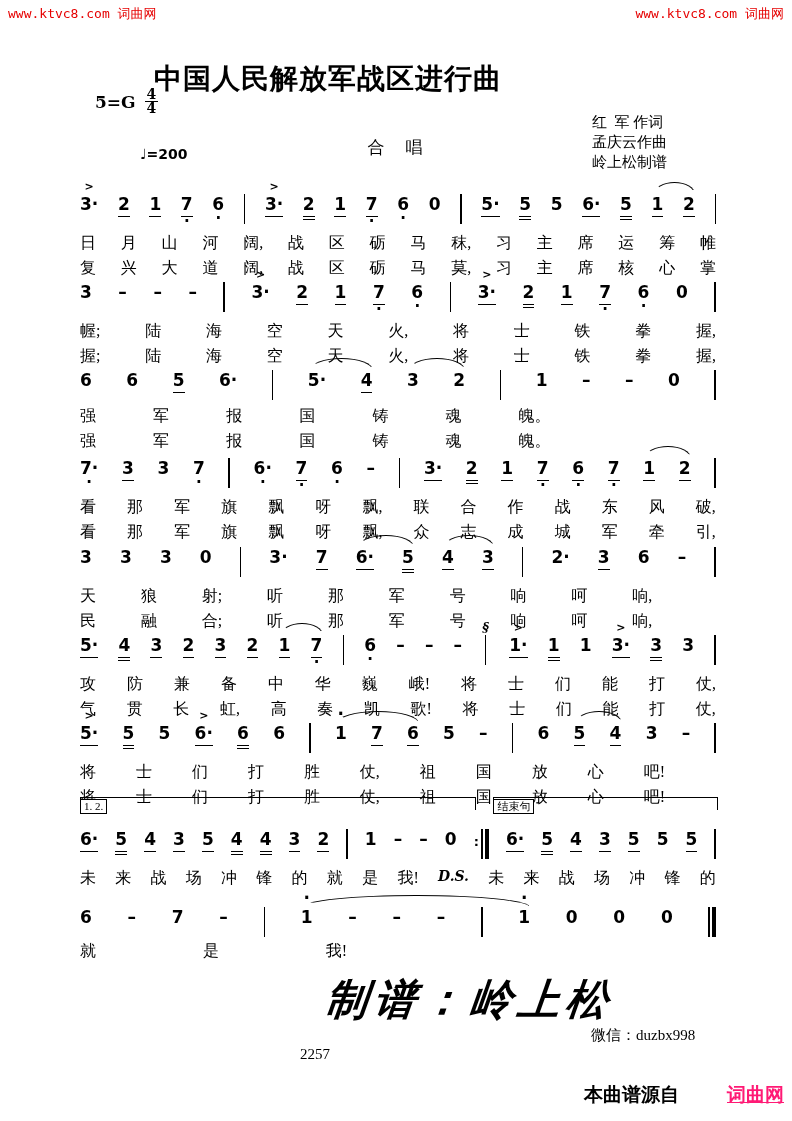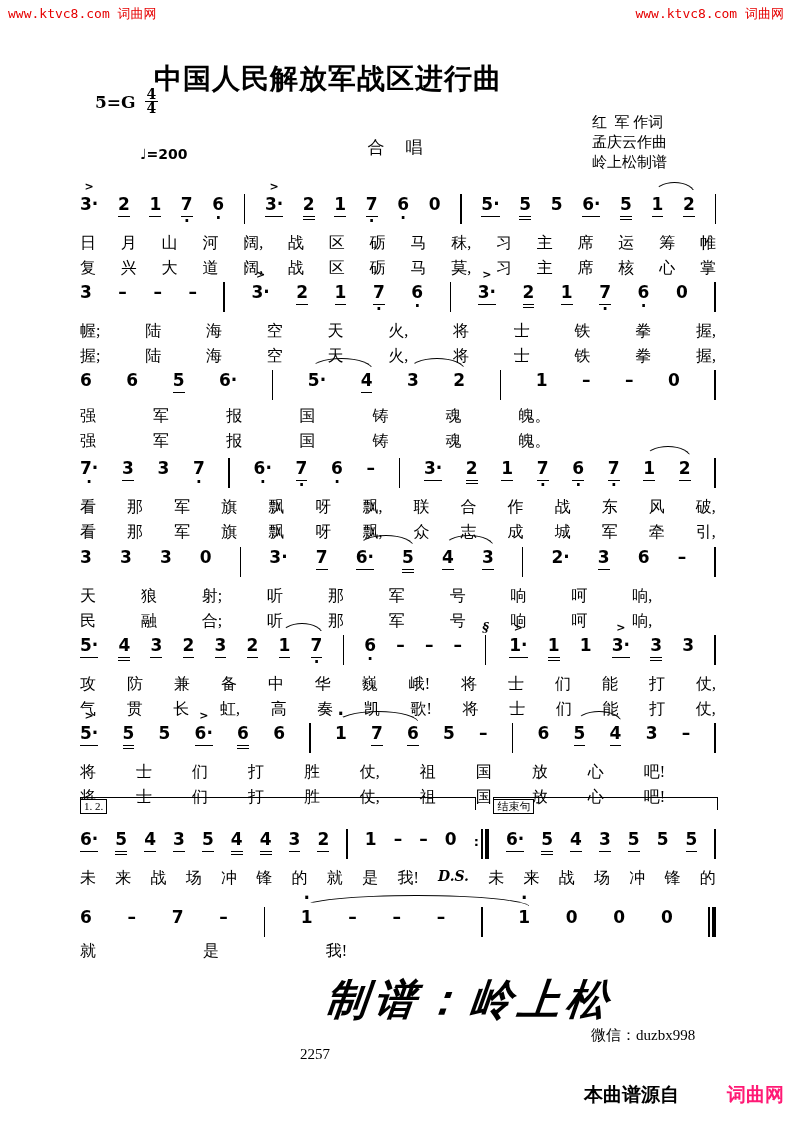--- a/index.html
+++ b/index.html
@@ -41,21 +41,21 @@
   .vbracket{position:absolute;top:0;height:12px;border-top:1.2px solid #000;
             border-left:1.2px solid #000;border-right:1.2px solid #000;}
   .vlabel{position:relative;top:-2px;left:-1px;display:inline-block;border:1px solid #000;background:#fff;
           font:11px "Liberation Serif",serif;line-height:13px;padding:0 3px;}
 
   .callig{position:absolute;left:150px;top:972px;width:640px;text-align:center;
           font:italic 700 42px "DejaVu Serif",serif;transform:skewX(-6deg);letter-spacing:6px;}
   .wechat{position:absolute;left:591px;top:1026px;font:15px "Liberation Serif",serif;}
   .pagenum{position:absolute;left:300px;top:1046px;font:15px "Liberation Serif",serif;}
   .srclabel{position:absolute;left:584px;top:1082px;font:700 19px "Liberation Sans",sans-serif;}
-  .srcsite{position:absolute;left:727px;top:1082px;font:700 19px "Liberation Sans",sans-serif;color:#ff1a75;}
+  .srcsite{position:absolute;left:727px;top:1082px;font:700 19px "Liberation Sans",sans-serif;color:#ff1a75;text-decoration:underline;}
 </style>
 </head>
 <body>
 
 <div class="wm left">www.ktvc8.com 词曲网</div>
 <div class="wm right">www.ktvc8.com 词曲网</div>
 
 <div class="title">中国人民解放军战区进行曲</div>
 
 <div class="keysig">

